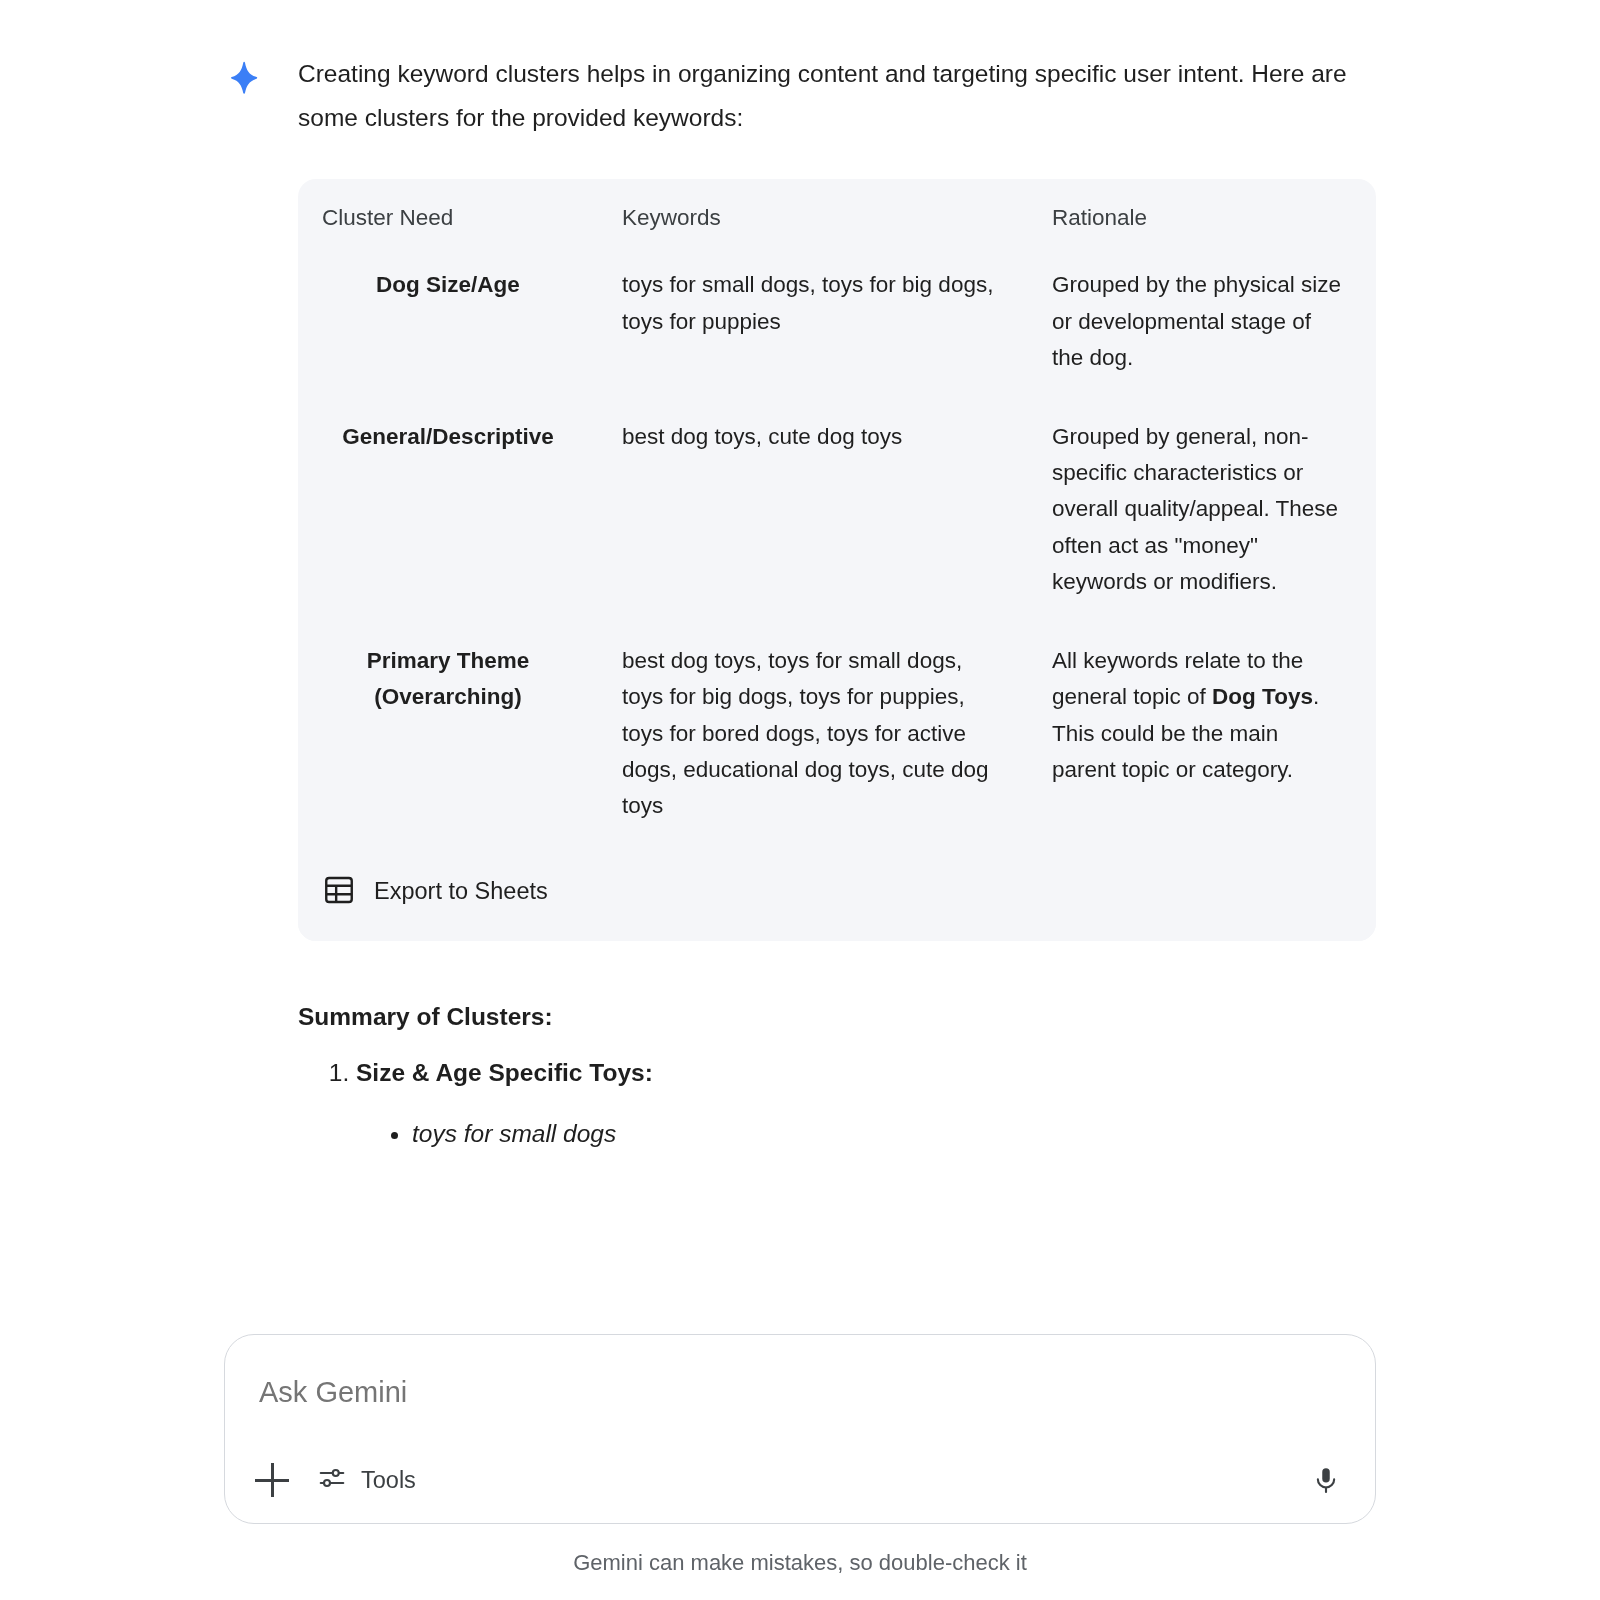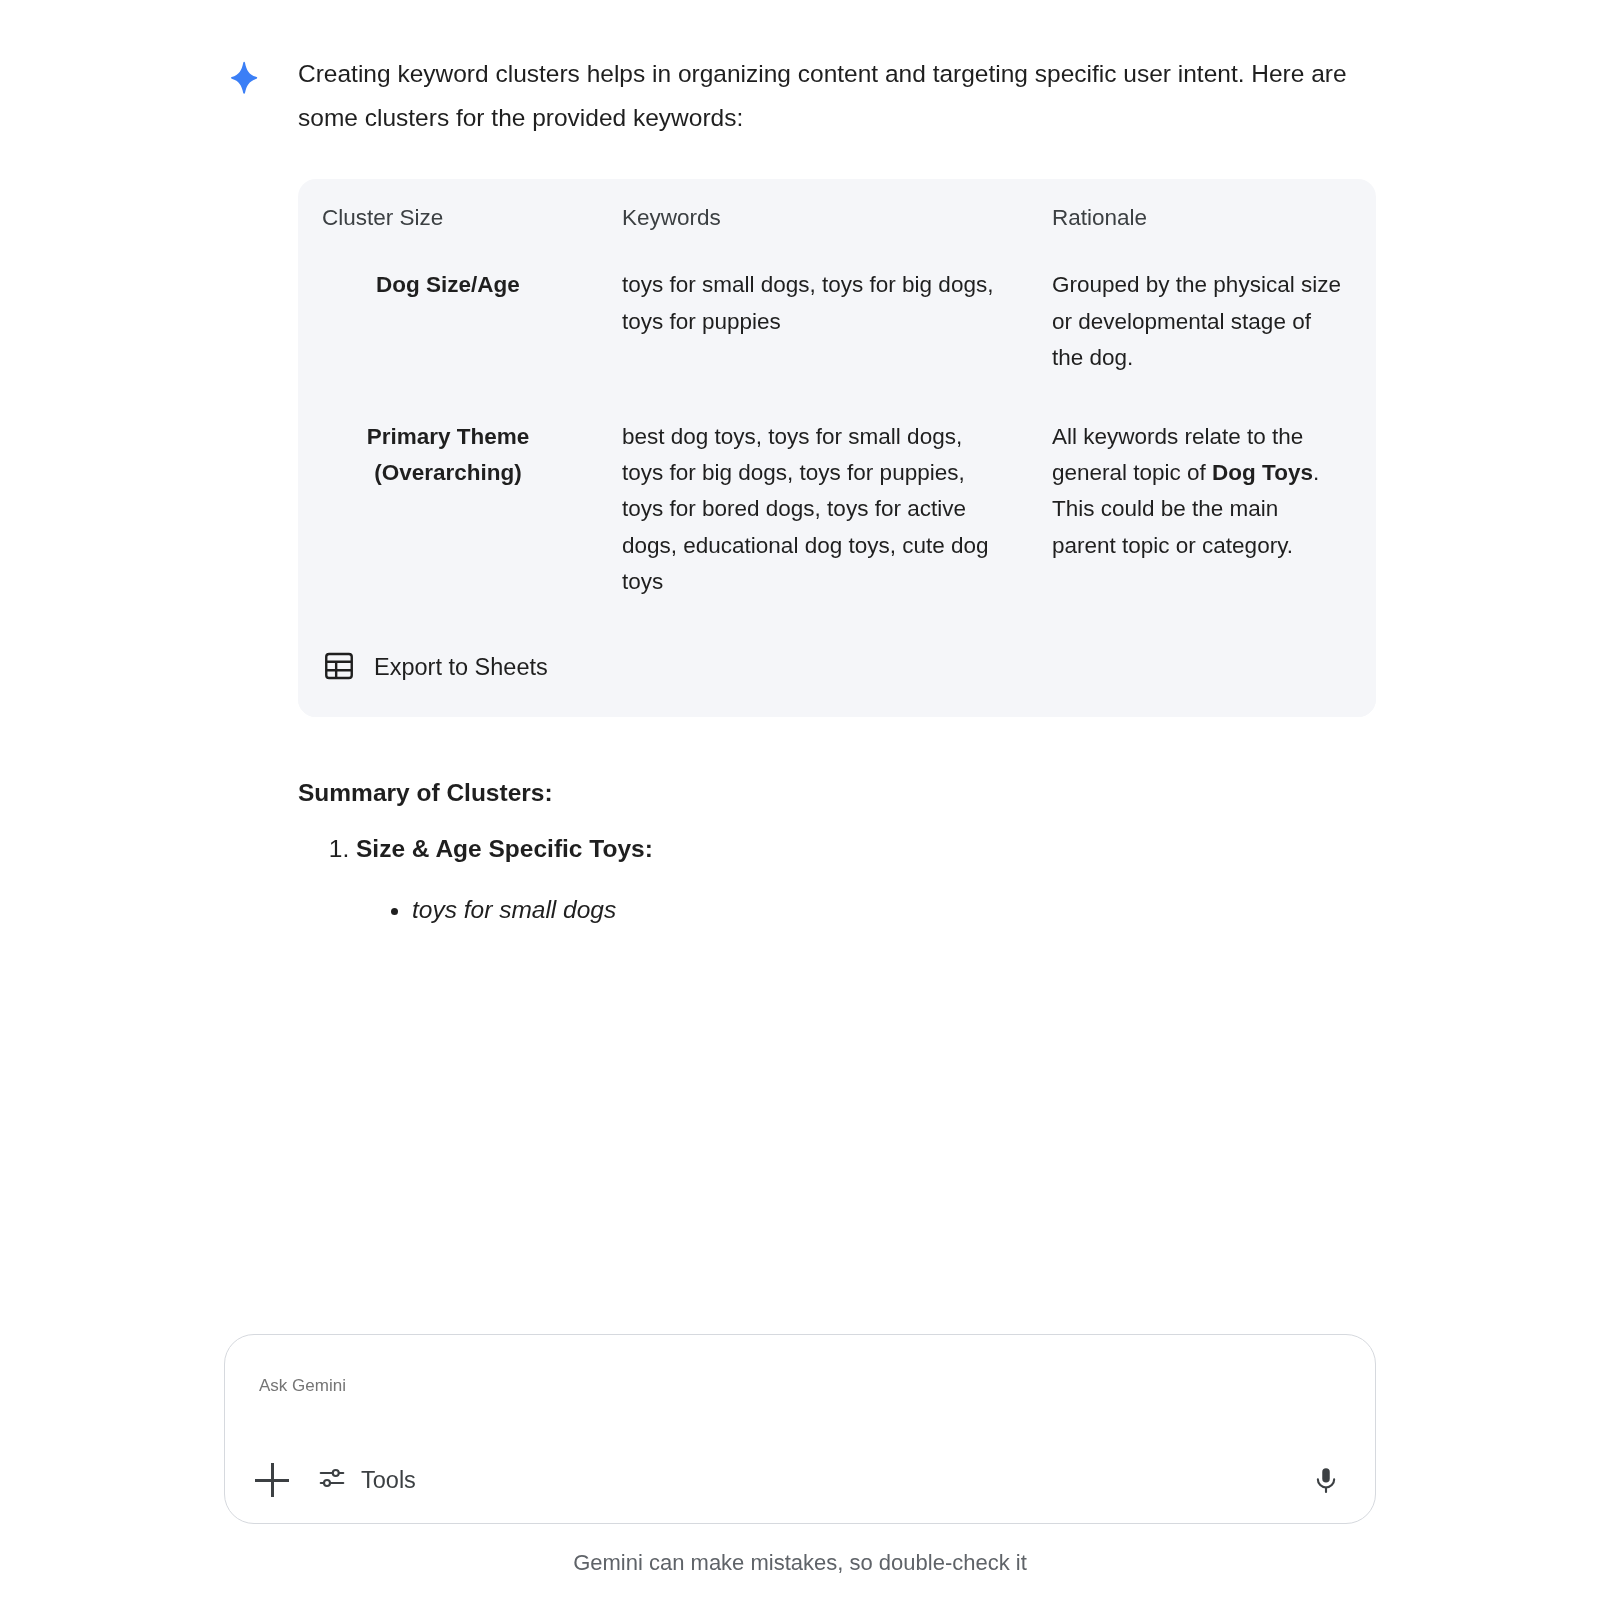--- a/index.html
+++ b/index.html
@@ -162,21 +162,21 @@
     border: 1px solid #d6d9de;
     border-radius: 30px;
     height: 190px;
     background: #ffffff;
     position: relative;
   }
   .composer-input {
     position: absolute;
     left: 32px;
     top: 40px;
-    font-size: 17px;
+    font-size: 29px;
     color: #701a75;
     border: none;
     outline: none;
     background: transparent;
     width: 80%;
     font-family: "Liberation Sans", sans-serif;
   }
   .composer-tools {
     position: absolute;
     left: 30px;
@@ -229,30 +229,35 @@
         <path d="M12 1.5c.9 4.4 2.3 6.9 6.6 8.2 .5.1 .5 .9 0 1 -4.3 1.3-5.7 3.8-6.6 8.2-.1 .6-.9 .6-1 0-.9-4.4-2.3-6.9-6.6-8.2-.5-.1-.5-.9 0-1C8.7 8.4 10.1 5.9 11 1.5c.1-.6 .9-.6 1 0z" fill="#3b7ff6"></path>
       </svg>
     </div>
     <div class="model-body">
       <p class="intro">Creating keyword clusters helps in organizing content and targeting specific user intent. Here are some clusters for the provided keywords:</p>
 
       <div class="table-card">
         <table class="cluster-table">
           <thead>
             <tr>
-              <th>Cluster Size</th>
+              <th>Cluster Need</th>
               <th>Keywords</th>
               <th>Rationale</th>
             </tr>
           </thead>
           <tbody>
             <tr>
               <td class="cluster-name">Dog Size/Age</td>
               <td>toys for small dogs, toys for big dogs, toys for puppies</td>
               <td class="rationale"><span>Grouped by the physical size or developmental stage of the dog.</span></td>
+            </tr>
+            <tr>
+              <td class="cluster-name">General/Descriptive</td>
+              <td>best dog toys, cute dog toys</td>
+              <td class="rationale"><span>Grouped by general, non-specific characteristics or overall quality/appeal. These often act as "money" keywords or modifiers.</span></td>
             </tr>
             <tr>
               <td class="cluster-name">Primary Theme (Overarching)</td>
               <td>best dog toys, toys for small dogs, toys for big dogs, toys for puppies, toys for bored dogs, toys for active dogs, educational dog toys, cute dog toys</td>
               <td class="rationale"><span>All keywords relate to the general topic of </span><b>Dog Toys</b><span>. This could be the main parent topic or category.</span></td>
             </tr>
           </tbody>
         </table>
 
         <div class="export-bar">

